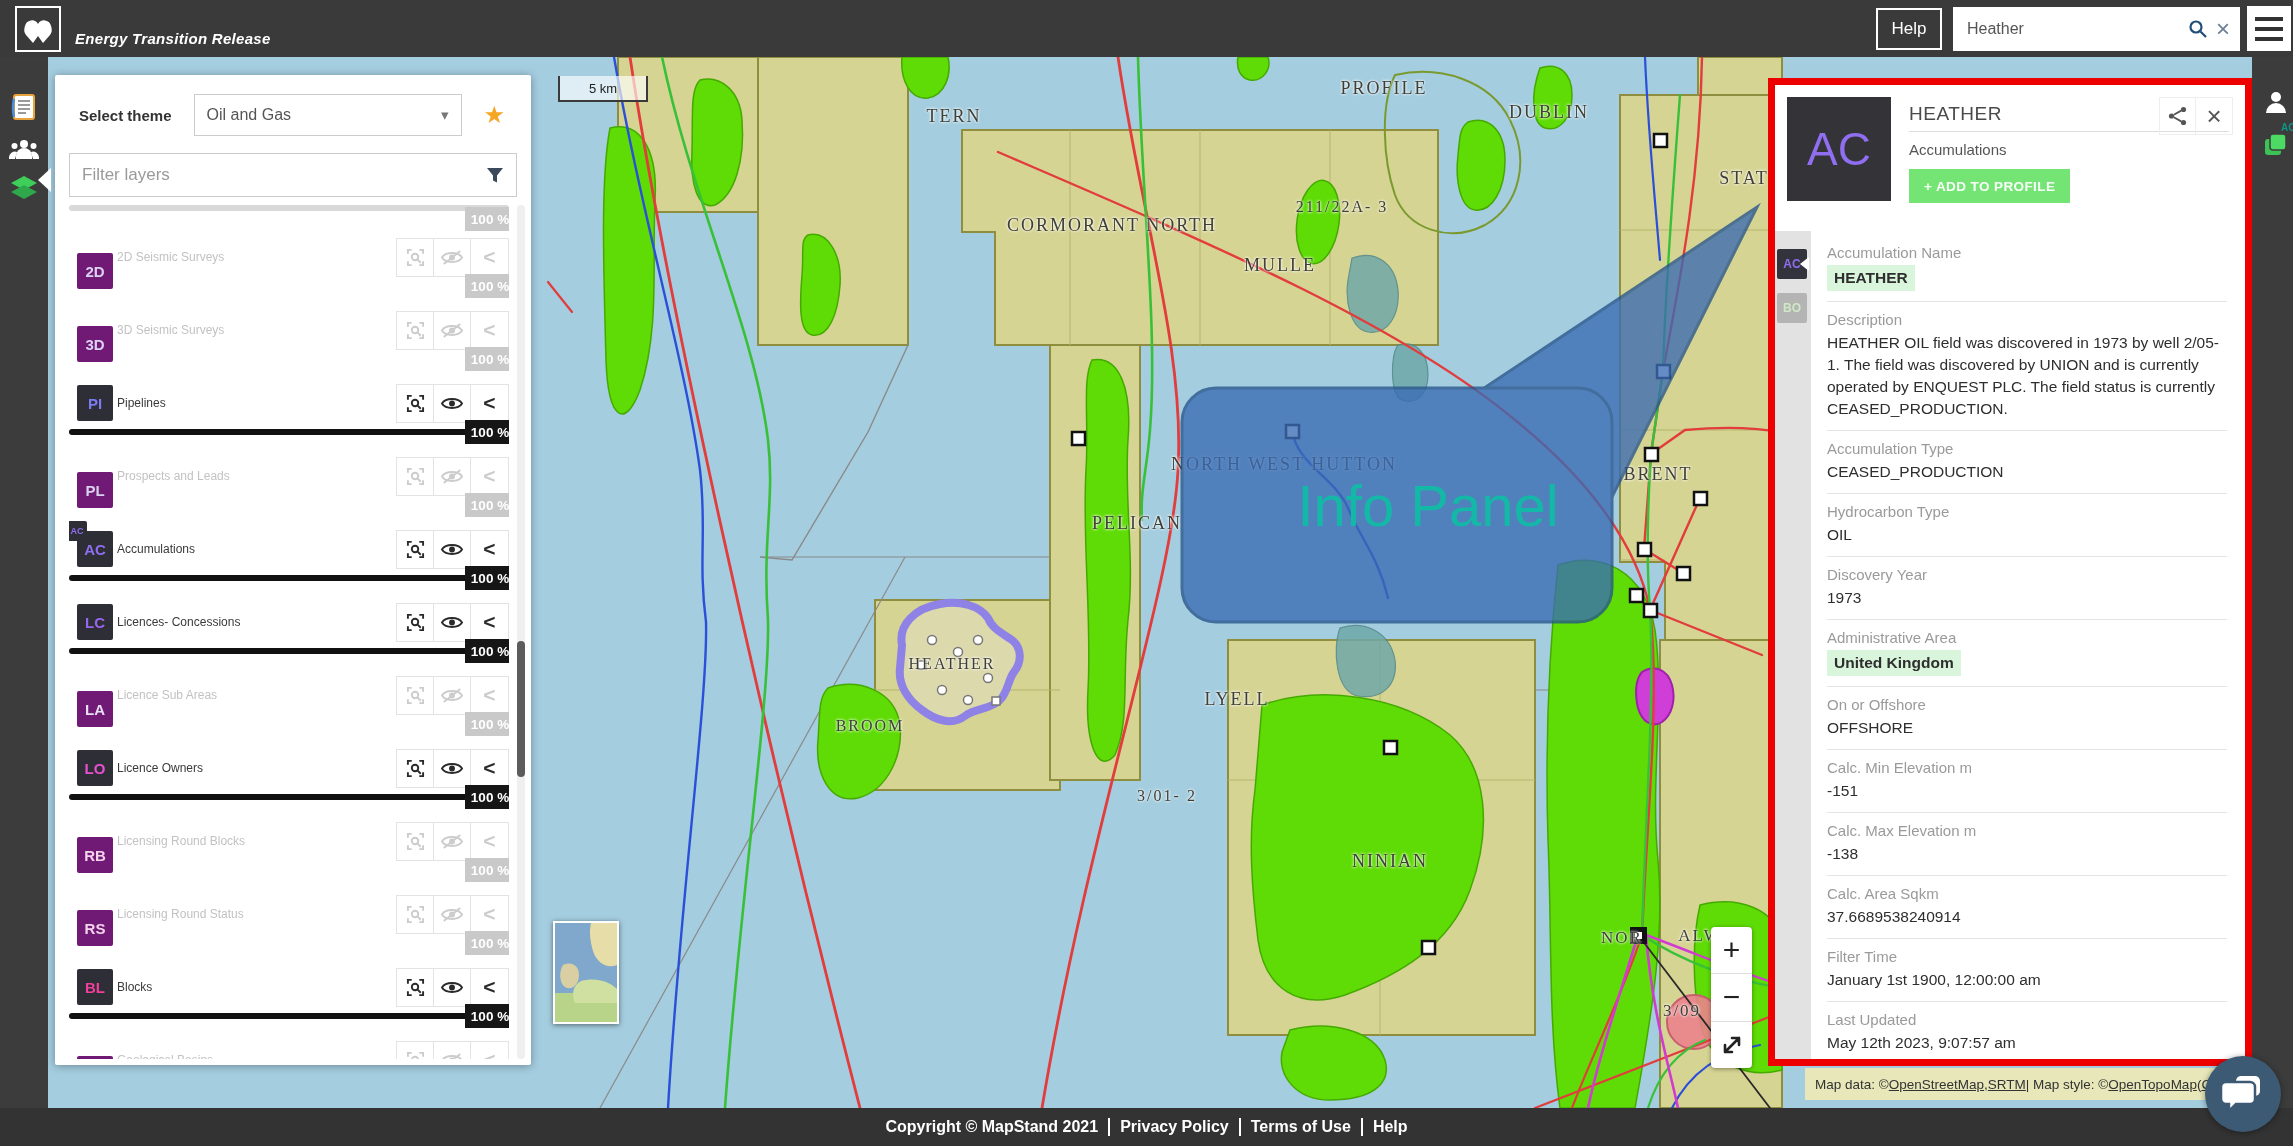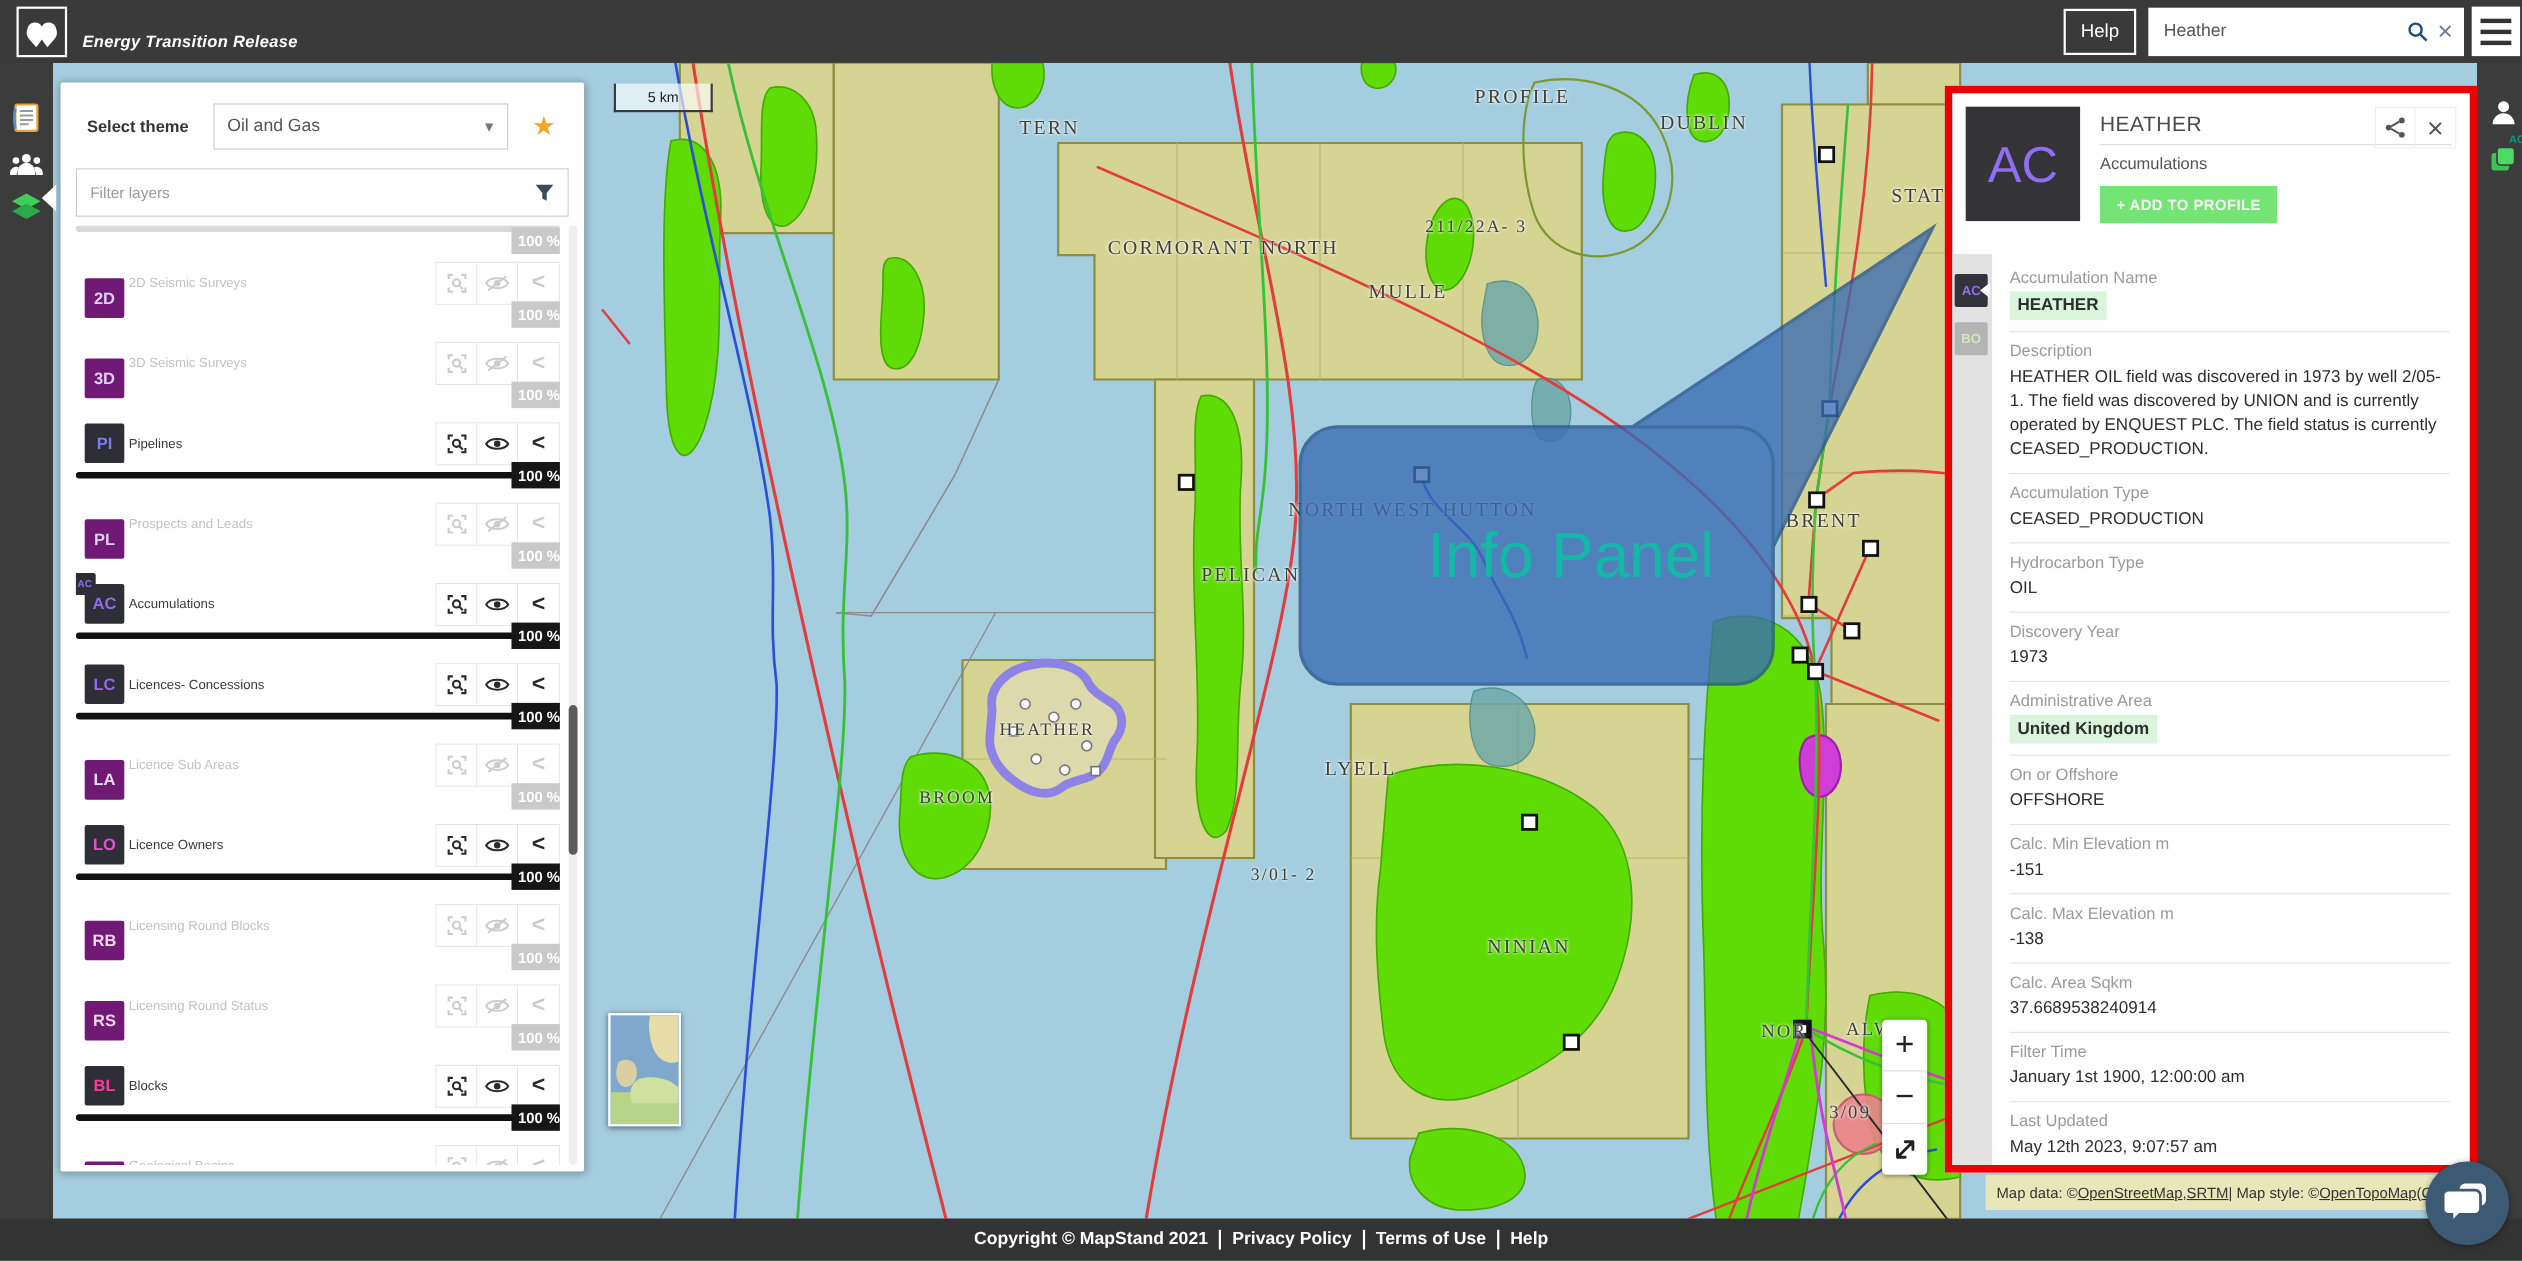--- a/index.html
+++ b/index.html
@@ -47,21 +47,21 @@
   .chatfab { position:absolute; left:2205px; top:1056px; width:76px; height:76px; border-radius:50%; background:#3d5a74; z-index:50; display:flex; align-items:center; justify-content:center; cursor:pointer; box-shadow:0 1px 6px rgba(0,0,0,.4); }
 
   
   .layers-panel { position:absolute; left:55px; top:75px; width:476px; height:990px; background:#fff; z-index:10; box-shadow:0 1px 8px rgba(0,0,0,.35); border-radius:2px; }
   .lp-head { position:relative; height:66px; padding:14px 16px 0 24px; display:flex; align-items:center; }
   .lp-head .lbl { font-size:15px; font-weight:700; color:#333; margin-right:22px; }
   .theme-dd { width:268px; height:42px; border:1px solid #ccc; display:flex; align-items:center; padding:0 12px; font-size:16px; color:#555; cursor:pointer; }
   .theme-dd .chev { margin-left:auto; color:#777; font-size:15px; }
   .star { margin-left:22px; color:#f5a623; font-size:24px; cursor:pointer; }
   .filter-row { margin:12px 14px 8px 14px; height:44px; border:1px solid #ccc; display:flex; align-items:center; padding:0 12px; }
-  .filter-row input { flex:1; border:none; outline:none; font-size:14px; color:#0f172a; font-family:inherit; }
+  .filter-row input { flex:1; border:none; outline:none; font-size:17px; color:#0f172a; font-family:inherit; }
   .filter-row input::placeholder { color:#9a9a9a; }
   .layer-list { position:absolute; left:14px; right:22px; top:130px; bottom:6px; overflow:hidden; }
   .lp-scroll { position:absolute; right:6px; top:130px; bottom:6px; width:8px; background:#efefef; border-radius:4px; }
   .lp-thumb { position:absolute; left:0; top:51%; width:8px; height:16%; background:#5c5c5c; border-radius:4px; cursor:grab; }
 
   .partial-row { position:relative; height:16px; margin-bottom:10px; }
   .partial-row .bar { position:absolute; left:0; right:0; top:0; height:6px; background:#d9d9d9; border-radius:3px; }
   .partial-row .l-pct { top:2px; }
 
   .layer-row { position:relative; height:62px; margin-bottom:11px; cursor:pointer; }

